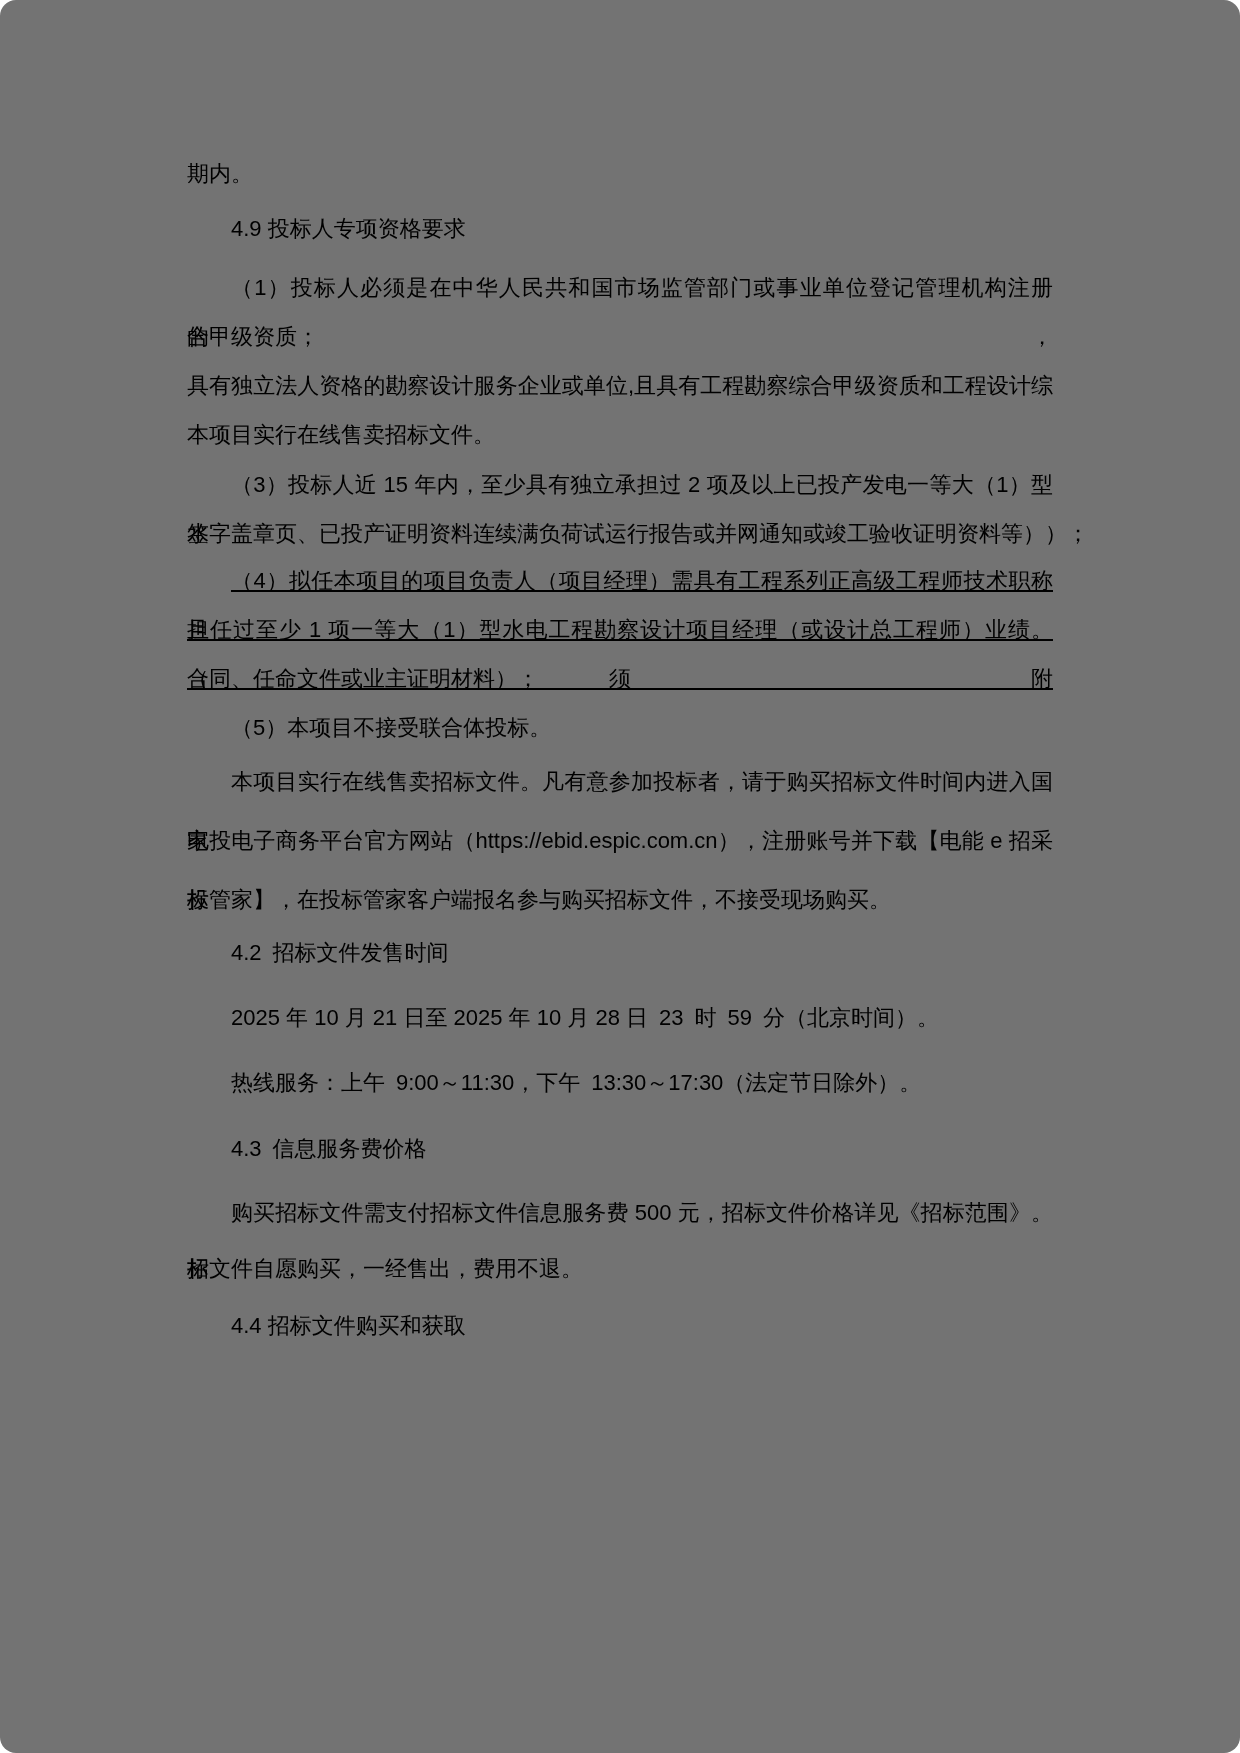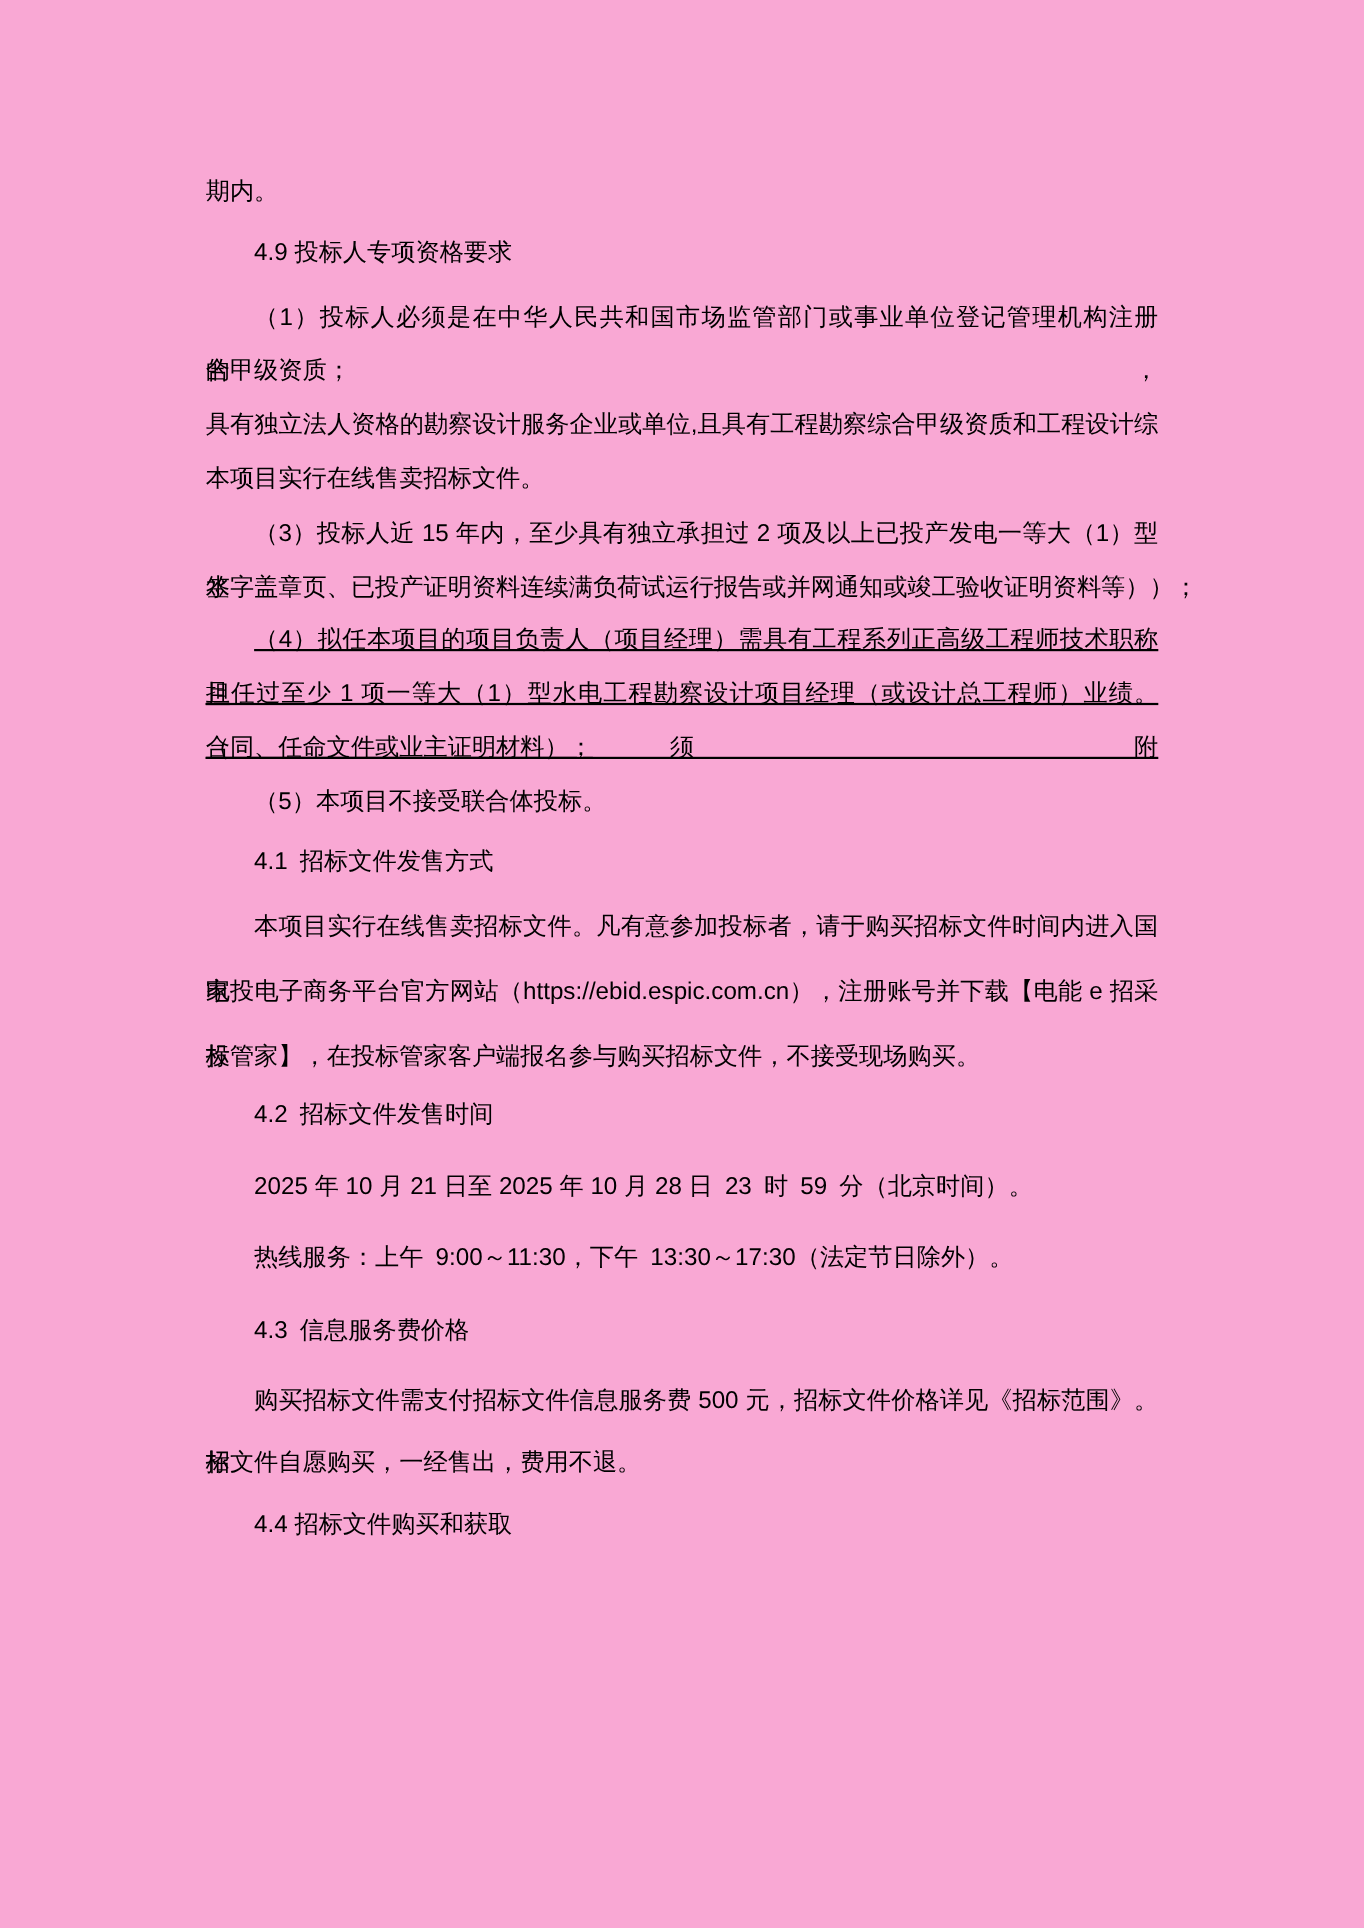--- a/index.html
+++ b/index.html
@@ -2,25 +2,26 @@
 <html><head>
 <meta charset="utf-8">
 <style>
   html, body { margin: 0; padding: 0; background: #ffffff; }
   body { width: 1240px; height: 1753px; overflow: hidden; }
 
   .page {
     box-sizing: border-box;
     width: 1240px;
     min-height: 1753px;
-    background: #f9a8d4;
+    background: #737373;
     color: #000000;
     padding: 149px 187px 0 187px;
     font-family: "Liberation Sans", "Liberation Serif", serif;
     font-size: 22px;
+    border-radius: 16px;
   }
 
   .para { margin: 0; padding: 0; }
 
   .line {
     white-space: nowrap;
     overflow: visible;
   }
 
   
@@ -88,23 +89,20 @@
     <div class="line indent fill">（4）拟任本项目的项目负责人（项目经理）需具有工程系列正高级工程师技术职称且</div>
     <div class="line fill">担任过至少 1 项一等大（1）型水电工程勘察设计项目经理（或设计总工程师）业绩。（须附</div>
     <div class="line">合同、任命文件或业主证明材料）；</div>
   </div>
 
   <div class="para g3 p6">
     <div class="line indent">（5）本项目不接受联合体投标。</div>
   </div>
 
 
-  <div class="para g41 p8">
-    <div class="line indent">4.1 招标文件发售方式</div>
-  </div>
 
   <div class="para g41 p9">
     <div class="line indent fill">本项目实行在线售卖招标文件。凡有意参加投标者，请于购买招标文件时间内进入国家</div>
     <div class="line fill">电投电子商务平台官方网站（https://ebid.espic.com.cn），注册账号并下载【电能 e 招采投</div>
     <div class="line">标管家】，在投标管家客户端报名参与购买招标文件，不接受现场购买。</div>
   </div>
 
   <div class="para g42 p10">
     <div class="line indent">4.2 招标文件发售时间</div>
   </div>

